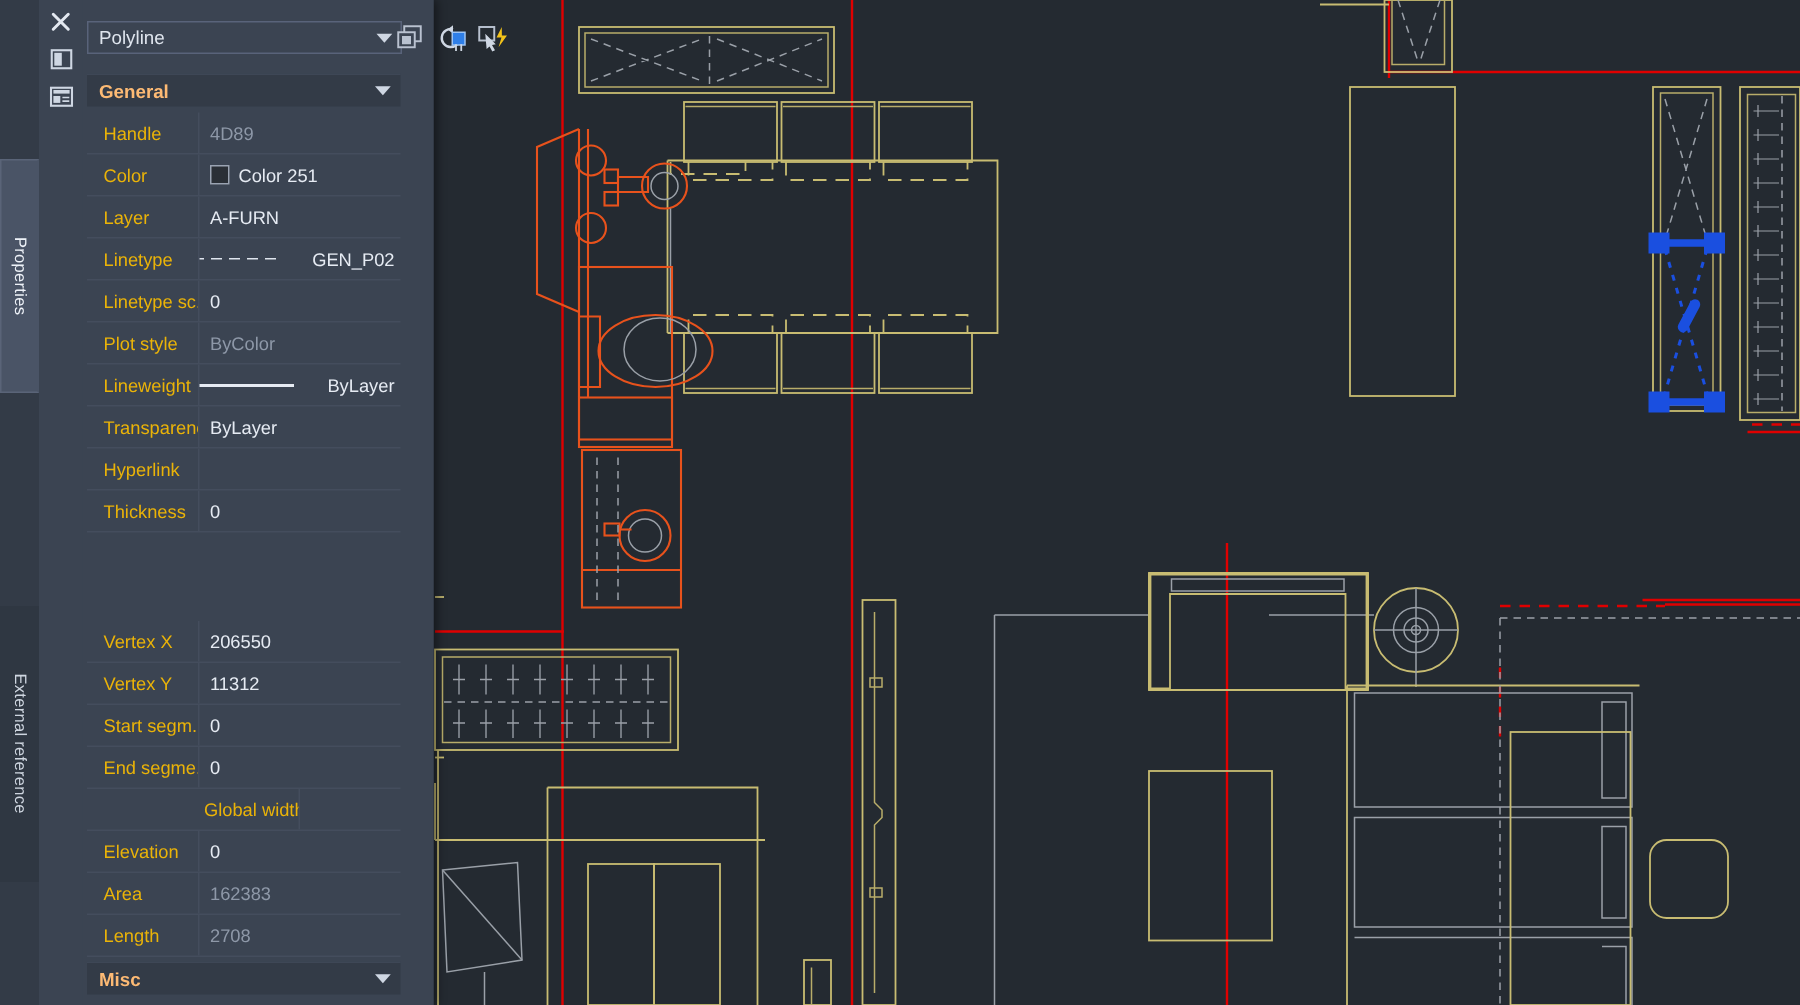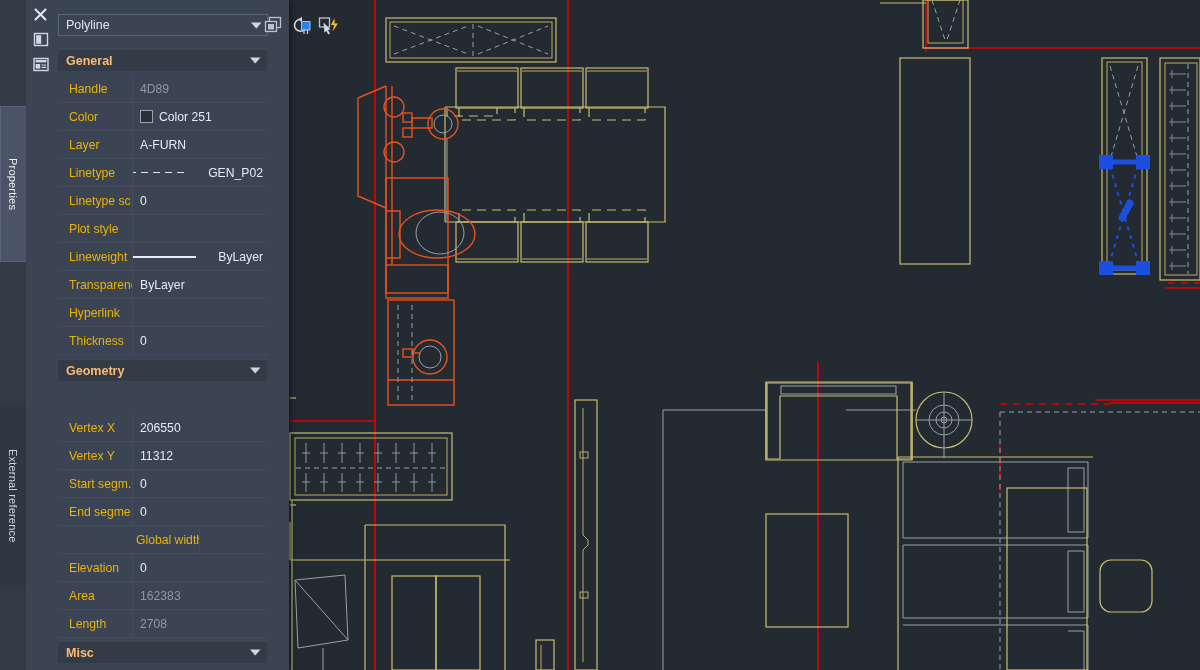--- a/index.html
+++ b/index.html
@@ -481,20 +481,21 @@
         </div>
       </div>
 
       <div class="prow" style="top:187px;">
         <div class="pname">Linetype sc...</div>
         <div class="pval">0</div>
       </div>
 
       <div class="prow" style="top:215px;">
         <div class="pname">Plot style</div>
+        <div class="pval dim">ByColor</div>
       </div>
 
       <div class="prow" style="top:243px;">
         <div class="pname">Lineweight</div>
         <div class="pval right">
           <span class="lwpreview"></span>
           <span>ByLayer</span>
         </div>
       </div>
 
@@ -506,28 +507,20 @@
       <div class="prow" style="top:299px;">
         <div class="pname">Hyperlink</div>
         <div class="pval"></div>
       </div>
 
       <div class="prow" style="top:327px;">
         <div class="pname">Thickness</div>
         <div class="pval">0</div>
       </div>
 
-      <div class="cat" style="top:359px;">
-        <div class="catlabel">Geometry</div>
-        <div class="caret">
-          <svg width="13" height="9" viewBox="0 0 13 9">
-              <path d="M1 1.5 L11.5 1.5 L6.25 7.5 Z" fill="#cfd7e3"></path>
-            </svg>
-        </div>
-      </div>
 
       <div class="prow" style="top:414px;">
         <div class="pname">Vertex X</div>
         <div class="pval">206550</div>
       </div>
       <div class="prow" style="top:442px;">
         <div class="pname">Vertex Y</div>
         <div class="pval">11312</div>
       </div>
       <div class="prow" style="top:470px;">

